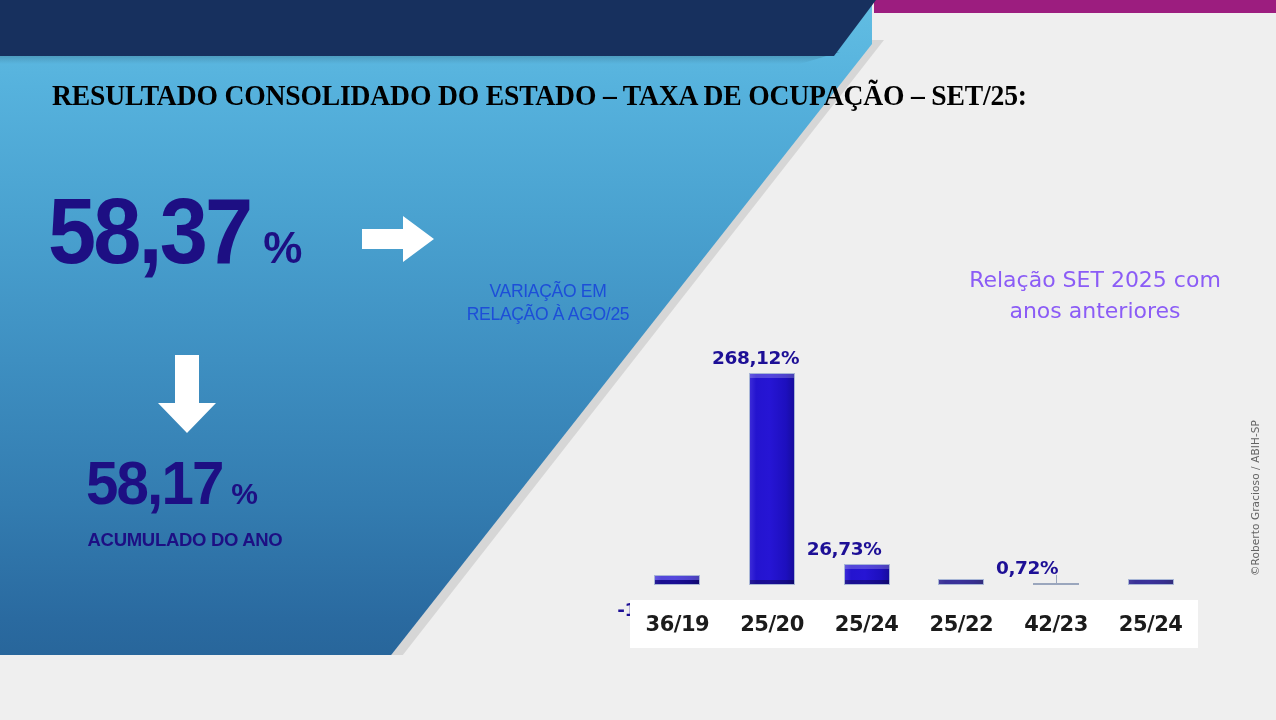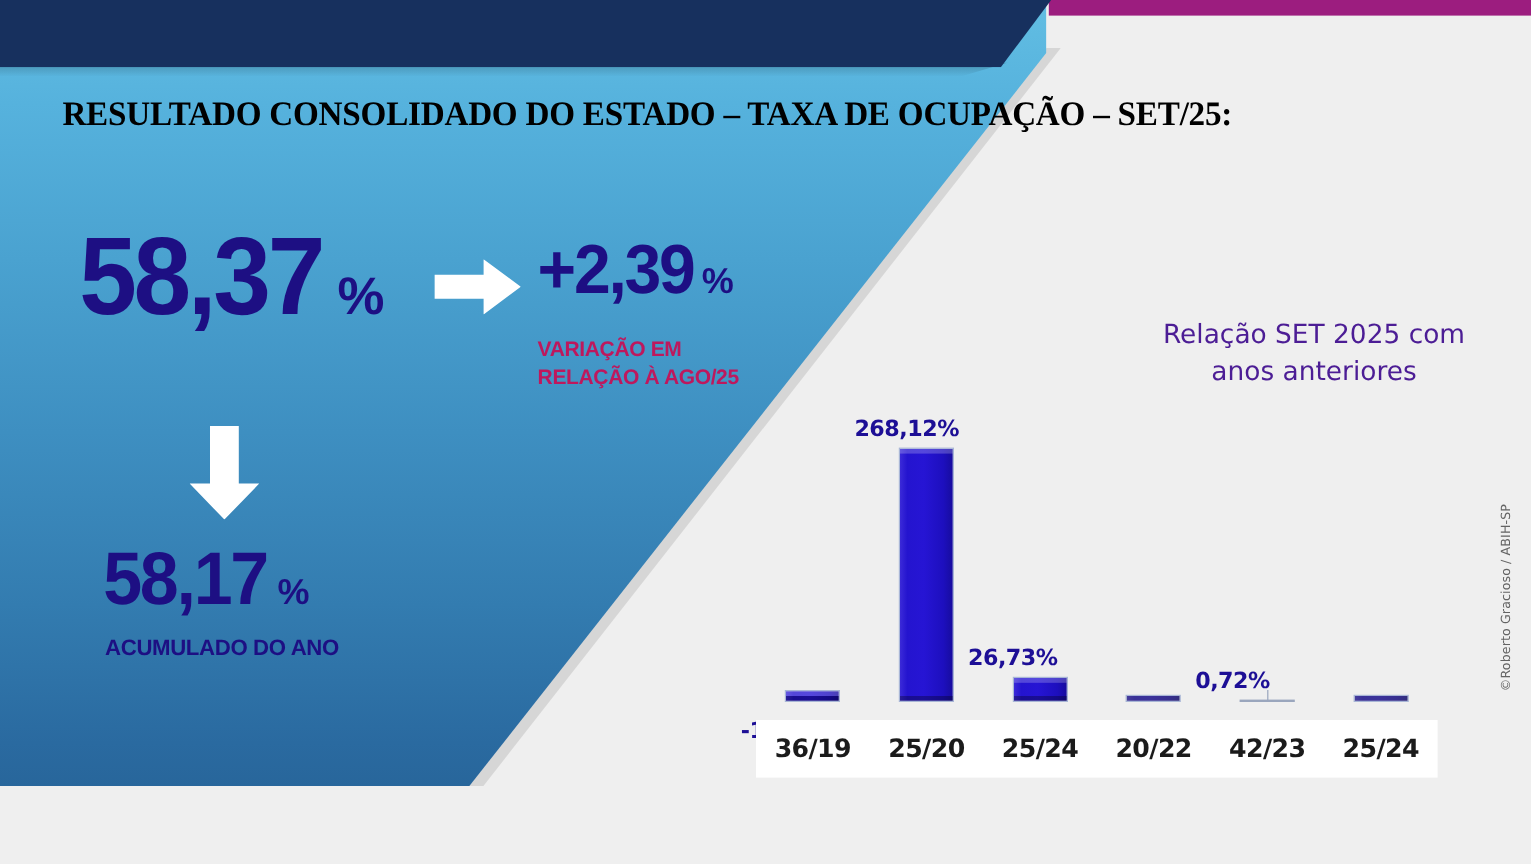--- a/index.html
+++ b/index.html
@@ -96,21 +96,20 @@
 
   
   .kpi-main {
     position: absolute;
     left: 48px;
     top: 185px;
     color: #1d0f83;
     font-family: "Liberation Sans", sans-serif;
     font-weight: bold;
     line-height: 1;
-    margin-left: 18px;
   }
   .kpi-main .num {
     font-size: 92px;
     letter-spacing: -3px;
     display: inline-block;
     transform: scaleX(0.94);
     transform-origin: left center;
   }
   .kpi-main .pct {
     font-size: 44px;
@@ -143,22 +142,23 @@
   }
   .kpi-var .pct {
     font-size: 30px;
     letter-spacing: -0.5px;
   }
   .kpi-var-caption {
     position: absolute;
     left: 448px;
     top: 280px;
     width: 200px;
-    color: #be185d;
-    font-weight: bold;
+    text-align: center;
+    color: #1d4ed8;
+    font-weight: normal;
     font-size: 17.5px;
     line-height: 1.3;
     letter-spacing: -0.3px;
   }
 
   .arrow-down {
     position: absolute;
     left: 158px;
     top: 355px;
     width: 58px;
@@ -198,21 +198,21 @@
   }
 
   
   .chart-title {
     position: absolute;
     left: 930px;
     top: 264px;
     width: 330px;
     text-align: center;
     font-size: 22px;
-    color: #4c1d95;
+    color: #8b5cf6;
     line-height: 1.42;
     font-family: "DejaVu Sans", sans-serif;
     font-weight: 400;
   }
 
   .chart {
     position: absolute;
     left: 630px;
     top: 340px;
     width: 570px;
@@ -324,23 +324,20 @@
   <div class="kpi-main">
     <span class="num">58,37</span><span class="pct">%</span>
   </div>
 
   <div class="arrow-right">
     <svg width="72" height="46" viewBox="0 0 72 46" aria-hidden="true">
       <polygon points="0,13 41,13 41,0 72,23 41,46 41,33 0,33" fill="#ffffff"></polygon>
     </svg>
   </div>
 
-  <div class="kpi-var">
-    <span class="num">+2,39</span><span class="pct">%</span>
-  </div>
   <div class="kpi-var-caption">
     <div>VARIAÇÃO EM</div>
     <div>RELAÇÃO À AGO/25</div>
   </div>
 
   <div class="arrow-down">
     <svg width="58" height="78" viewBox="0 0 58 78" aria-hidden="true">
       <polygon points="17,0 41,0 41,48 58,48 29,78 0,48 17,48" fill="#ffffff"></polygon>
     </svg>
   </div>
@@ -369,21 +366,21 @@
         <div class="bar tick" style="left: 426px; top: 235px; height: 9px;"></div>
         <div class="val-label" style="left: 366px; width: 120px; top: 217px;">0,72%</div>
         <div class="bar" style="left: 497.667px; width: 46px; height: 6px; top: 239px;"></div>
         <div class="val-label" style="left: 460.667px; width: 120px; top: 259px;">-7,55%</div>
       </div>
     <div class="axis-band"></div>
     <div id="cat-labels">
         <div class="cat-label" style="left: -12.6667px; width: 120px;">36/19</div>
         <div class="cat-label" style="left: 82px; width: 120px;">25/20</div>
         <div class="cat-label" style="left: 176.667px; width: 120px;">25/24</div>
-        <div class="cat-label" style="left: 271.333px; width: 120px;">20/22</div>
+        <div class="cat-label" style="left: 271.333px; width: 120px;">25/22</div>
         <div class="cat-label" style="left: 366px; width: 120px;">42/23</div>
         <div class="cat-label" style="left: 460.667px; width: 120px;">25/24</div>
       </div>
   </div>
 
   <div class="credit">©Roberto Gracioso / ABIH-SP</div>
 
 </div>
 
 </body></html>

